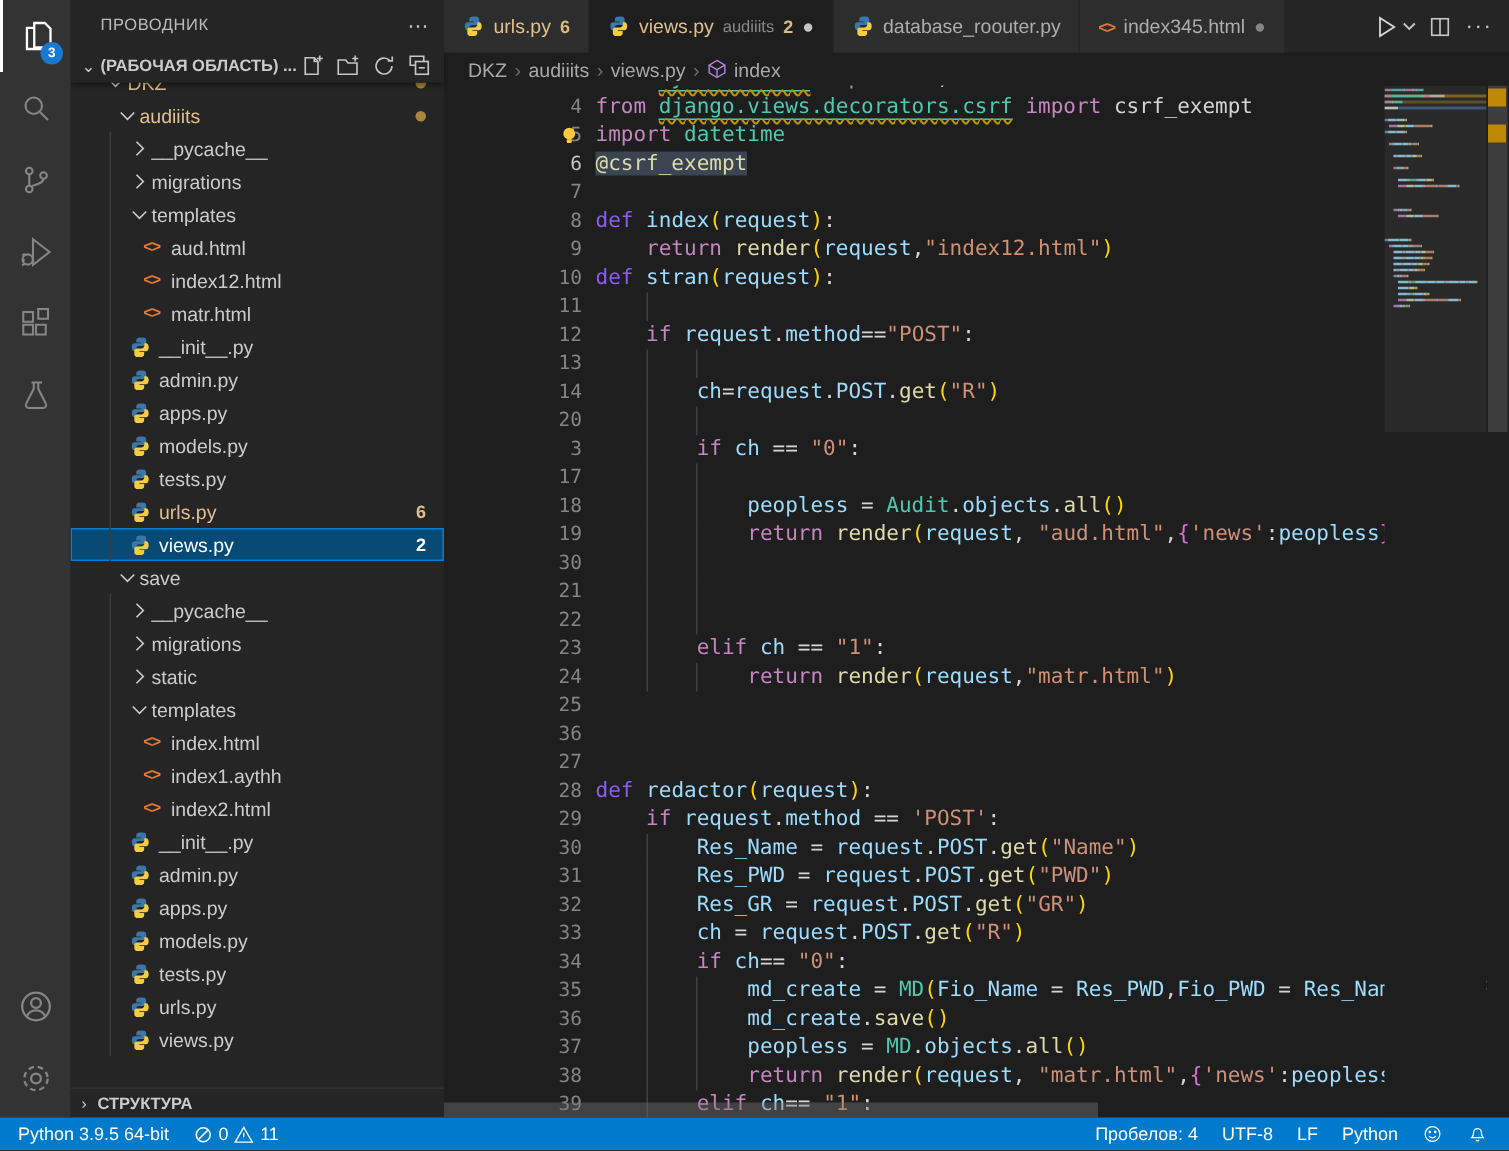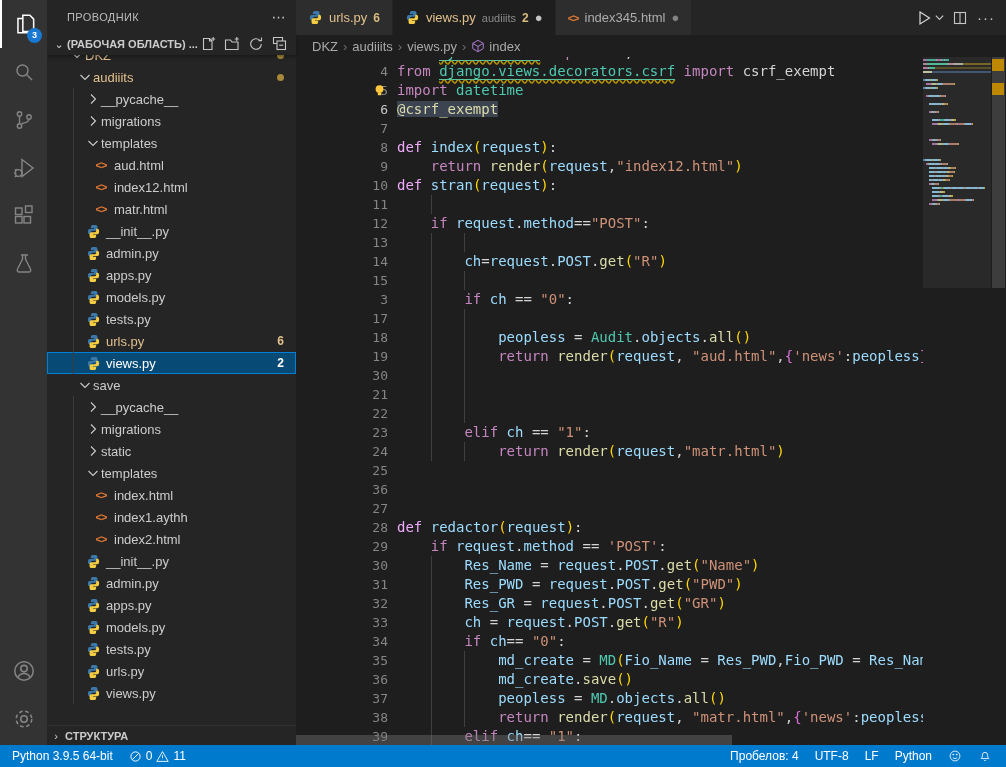--- a/index.html
+++ b/index.html
@@ -55,21 +55,21 @@
   .breadcrumb .sep { padding:0 5px; color:#6e6e6e;}
 
   
   .code-area { position:absolute; top:57px; left:0; right:0; bottom:0; overflow:hidden; font-family:"DejaVu Sans Mono", monospace; font-size:14px;}
   .lines { margin-top:-14px;}
   .cl { height:19px; line-height:19px; display:flex; white-space:pre;}
   .ln { width:92px; flex:none; text-align:right; color:#858585; font-size:13px; user-select:none;}
   .ln.cur { color:#c6c6c6;}
   .lc { position:relative; color:#d4d4d4;}
   .ig { position:absolute; top:0; bottom:0; width:1px; background:#404040;}
-  .tk-k{color:#C586C0}.tk-d{color:#f0abfc}.tk-f{color:#DCDCAA}.tk-v{color:#9CDCFE}
+  .tk-k{color:#C586C0}.tk-d{color:#8b5cf6}.tk-f{color:#DCDCAA}.tk-v{color:#9CDCFE}
   .tk-c{color:#4EC9B0}.tk-s{color:#CE9178}.tk-w{color:#D4D4D4}.tk-g{color:#FFD700}
   .tk-o{color:#DA70D6}.tk-deco{color:#DCDCAA}
   .tk-m{color:#4EC9B0; border-bottom:1px solid #4EC9B0; text-decoration:underline wavy #B89500; text-underline-offset:3px;}
   .sel { background:#3c4351; }
   .bulb { position:absolute; z-index:2; }
 
   
   .mini { position:absolute; top:0; right:15px; width:68px; bottom:0; background:#1e1e1e; z-index:3; padding-top:2px;}
   .mmrow { height:2px; margin-bottom:2px; white-space:nowrap; overflow:hidden;}
   .mmrow i { display:inline-block; height:2px; vertical-align:top; opacity:.8;}
@@ -503,20 +503,29 @@
             <span>
               <svg width="15" height="15" viewBox="0 0 16 16">
                 <path fill="#3B77A8" d="M7.8 1C6.2 1 5.2 1.7 5.2 3v1.6h3.4v.6H3.9C2.6 5.2 2 6.3 2 8c0 1.7.6 2.9 1.9 2.9h1.2V9.2C5.1 8 6.1 7.1 7.3 7.1h3.2c1 0 1.7-.8 1.7-1.8V3c0-1.3-1-2-2.4-2z"></path>
                 <path fill="#F4CD43" d="M8.2 15c1.6 0 2.6-.7 2.6-2v-1.6H7.4v-.6h4.7c1.3 0 1.9-1.1 1.9-2.8 0-1.7-.6-2.9-1.9-2.9h-1.2v1.7c0 1.2-1 2.1-2.2 2.1H5.5c-1 0-1.7.8-1.7 1.8V13c0 1.3 1 2 2.4 2z"></path>
               </svg>
             </span>
             <span class="tlabel gold">views.py</span>
             <span class="tdesc">audiiits</span>
             <span class="tbadge">2</span>
             <span class="tdirty">●</span>
+          </div>
+          <div class="tab">
+            <span>
+              <svg width="15" height="15" viewBox="0 0 16 16">
+                <path fill="#3B77A8" d="M7.8 1C6.2 1 5.2 1.7 5.2 3v1.6h3.4v.6H3.9C2.6 5.2 2 6.3 2 8c0 1.7.6 2.9 1.9 2.9h1.2V9.2C5.1 8 6.1 7.1 7.3 7.1h3.2c1 0 1.7-.8 1.7-1.8V3c0-1.3-1-2-2.4-2z"></path>
+                <path fill="#F4CD43" d="M8.2 15c1.6 0 2.6-.7 2.6-2v-1.6H7.4v-.6h4.7c1.3 0 1.9-1.1 1.9-2.8 0-1.7-.6-2.9-1.9-2.9h-1.2v1.7c0 1.2-1 2.1-2.2 2.1H5.5c-1 0-1.7.8-1.7 1.8V13c0 1.3 1 2 2.4 2z"></path>
+              </svg>
+            </span>
+            <span class="tlabel">database_roouter.py</span>
           </div>
           <div class="tab">
             <span><span style="color:#E37933;font-size:11px;font-weight:bold;letter-spacing:-1px">&lt;&gt;</span></span>
             <span class="tlabel">index345.html</span>
             <span class="tdirty">●</span>
           </div>
         </span>
       <span class="ed-actions" id="edactions">
           <span class="ea">
             <svg width="18" height="18" viewBox="0 0 18 18" fill="none" stroke="#d7d7d7" stroke-width="1.2">
@@ -572,21 +581,21 @@
                 </svg></span></div></div>
           <div class="cl"><div class="ln cur">6</div><div class="lc" style="padding-left: 9px;"><span class="tk-deco sel">@csrf_exempt</span></div></div>
           <div class="cl"><div class="ln">7</div><div class="lc" style="padding-left: 9px;"></div></div>
           <div class="cl"><div class="ln">8</div><div class="lc" style="padding-left: 9px;"><span class="tk-d">def</span><span class="tk-w"> </span><span class="tk-v">index</span><span class="tk-g">(</span><span class="tk-v">request</span><span class="tk-g">)</span><span class="tk-w">:</span></div></div>
           <div class="cl"><div class="ln">9</div><div class="lc" style="padding-left: 42.72px;"><span class="tk-k">return</span><span class="tk-w"> </span><span class="tk-f">render</span><span class="tk-g">(</span><span class="tk-v">request</span><span class="tk-w">,</span><span class="tk-s">"index12.html"</span><span class="tk-g">)</span></div></div>
           <div class="cl"><div class="ln">10</div><div class="lc" style="padding-left: 9px;"><span class="tk-d">def</span><span class="tk-w"> </span><span class="tk-v">stran</span><span class="tk-g">(</span><span class="tk-v">request</span><span class="tk-g">)</span><span class="tk-w">:</span></div></div>
           <div class="cl"><div class="ln">11</div><div class="lc" style="padding-left: 76.44px;"><div class="ig" style="left: 42.72px;"></div></div></div>
           <div class="cl"><div class="ln">12</div><div class="lc" style="padding-left: 42.72px;"><span class="tk-k">if</span><span class="tk-w"> </span><span class="tk-v">request</span><span class="tk-w">.</span><span class="tk-v">method</span><span class="tk-w">==</span><span class="tk-s">"POST"</span><span class="tk-w">:</span></div></div>
           <div class="cl"><div class="ln">13</div><div class="lc" style="padding-left: 110.16px;"><div class="ig" style="left: 42.72px;"></div><div class="ig" style="left: 76.44px;"></div></div></div>
           <div class="cl"><div class="ln">14</div><div class="lc" style="padding-left: 76.44px;"><div class="ig" style="left: 42.72px;"></div><span class="tk-v">ch</span><span class="tk-w">=</span><span class="tk-v">request</span><span class="tk-w">.</span><span class="tk-v">POST</span><span class="tk-w">.</span><span class="tk-f">get</span><span class="tk-g">(</span><span class="tk-s">"R"</span><span class="tk-g">)</span></div></div>
-          <div class="cl"><div class="ln">15</div><div class="lc" style="padding-left: 110.16px;"><div class="ig" style="left: 42.72px;"></div><div class="ig" style="left: 76.44px;"></div></div></div>
+          <div class="cl"><div class="ln">20</div><div class="lc" style="padding-left: 110.16px;"><div class="ig" style="left: 42.72px;"></div><div class="ig" style="left: 76.44px;"></div></div></div>
           <div class="cl"><div class="ln">3</div><div class="lc" style="padding-left: 76.44px;"><div class="ig" style="left: 42.72px;"></div><span class="tk-k">if</span><span class="tk-w"> </span><span class="tk-v">ch</span><span class="tk-w"> == </span><span class="tk-s">"0"</span><span class="tk-w">:</span></div></div>
           <div class="cl"><div class="ln">17</div><div class="lc" style="padding-left: 110.16px;"><div class="ig" style="left: 42.72px;"></div><div class="ig" style="left: 76.44px;"></div></div></div>
           <div class="cl"><div class="ln">18</div><div class="lc" style="padding-left: 110.16px;"><div class="ig" style="left: 42.72px;"></div><div class="ig" style="left: 76.44px;"></div><span class="tk-v">peopless</span><span class="tk-w"> = </span><span class="tk-c">Audit</span><span class="tk-w">.</span><span class="tk-v">objects</span><span class="tk-w">.</span><span class="tk-f">all</span><span class="tk-g">(</span><span class="tk-g">)</span></div></div>
           <div class="cl"><div class="ln">19</div><div class="lc" style="padding-left: 110.16px;"><div class="ig" style="left: 42.72px;"></div><div class="ig" style="left: 76.44px;"></div><span class="tk-k">return</span><span class="tk-w"> </span><span class="tk-f">render</span><span class="tk-g">(</span><span class="tk-v">request</span><span class="tk-w">, </span><span class="tk-s">"aud.html"</span><span class="tk-w">,</span><span class="tk-o">{</span><span class="tk-s">'news'</span><span class="tk-w">:</span><span class="tk-v">peopless</span><span class="tk-o">}</span><span class="tk-g">)</span></div></div>
           <div class="cl"><div class="ln">30</div><div class="lc" style="padding-left: 110.16px;"><div class="ig" style="left: 42.72px;"></div><div class="ig" style="left: 76.44px;"></div></div></div>
           <div class="cl"><div class="ln">21</div><div class="lc" style="padding-left: 110.16px;"><div class="ig" style="left: 42.72px;"></div><div class="ig" style="left: 76.44px;"></div></div></div>
           <div class="cl"><div class="ln">22</div><div class="lc" style="padding-left: 110.16px;"><div class="ig" style="left: 42.72px;"></div><div class="ig" style="left: 76.44px;"></div></div></div>
           <div class="cl"><div class="ln">23</div><div class="lc" style="padding-left: 76.44px;"><div class="ig" style="left: 42.72px;"></div><span class="tk-k">elif</span><span class="tk-w"> </span><span class="tk-v">ch</span><span class="tk-w"> == </span><span class="tk-s">"1"</span><span class="tk-w">:</span></div></div>
           <div class="cl"><div class="ln">24</div><div class="lc" style="padding-left: 110.16px;"><div class="ig" style="left: 42.72px;"></div><div class="ig" style="left: 76.44px;"></div><span class="tk-k">return</span><span class="tk-w"> </span><span class="tk-f">render</span><span class="tk-g">(</span><span class="tk-v">request</span><span class="tk-w">,</span><span class="tk-s">"matr.html"</span><span class="tk-g">)</span></div></div>
           <div class="cl"><div class="ln">25</div><div class="lc" style="padding-left: 9px;"></div></div>

